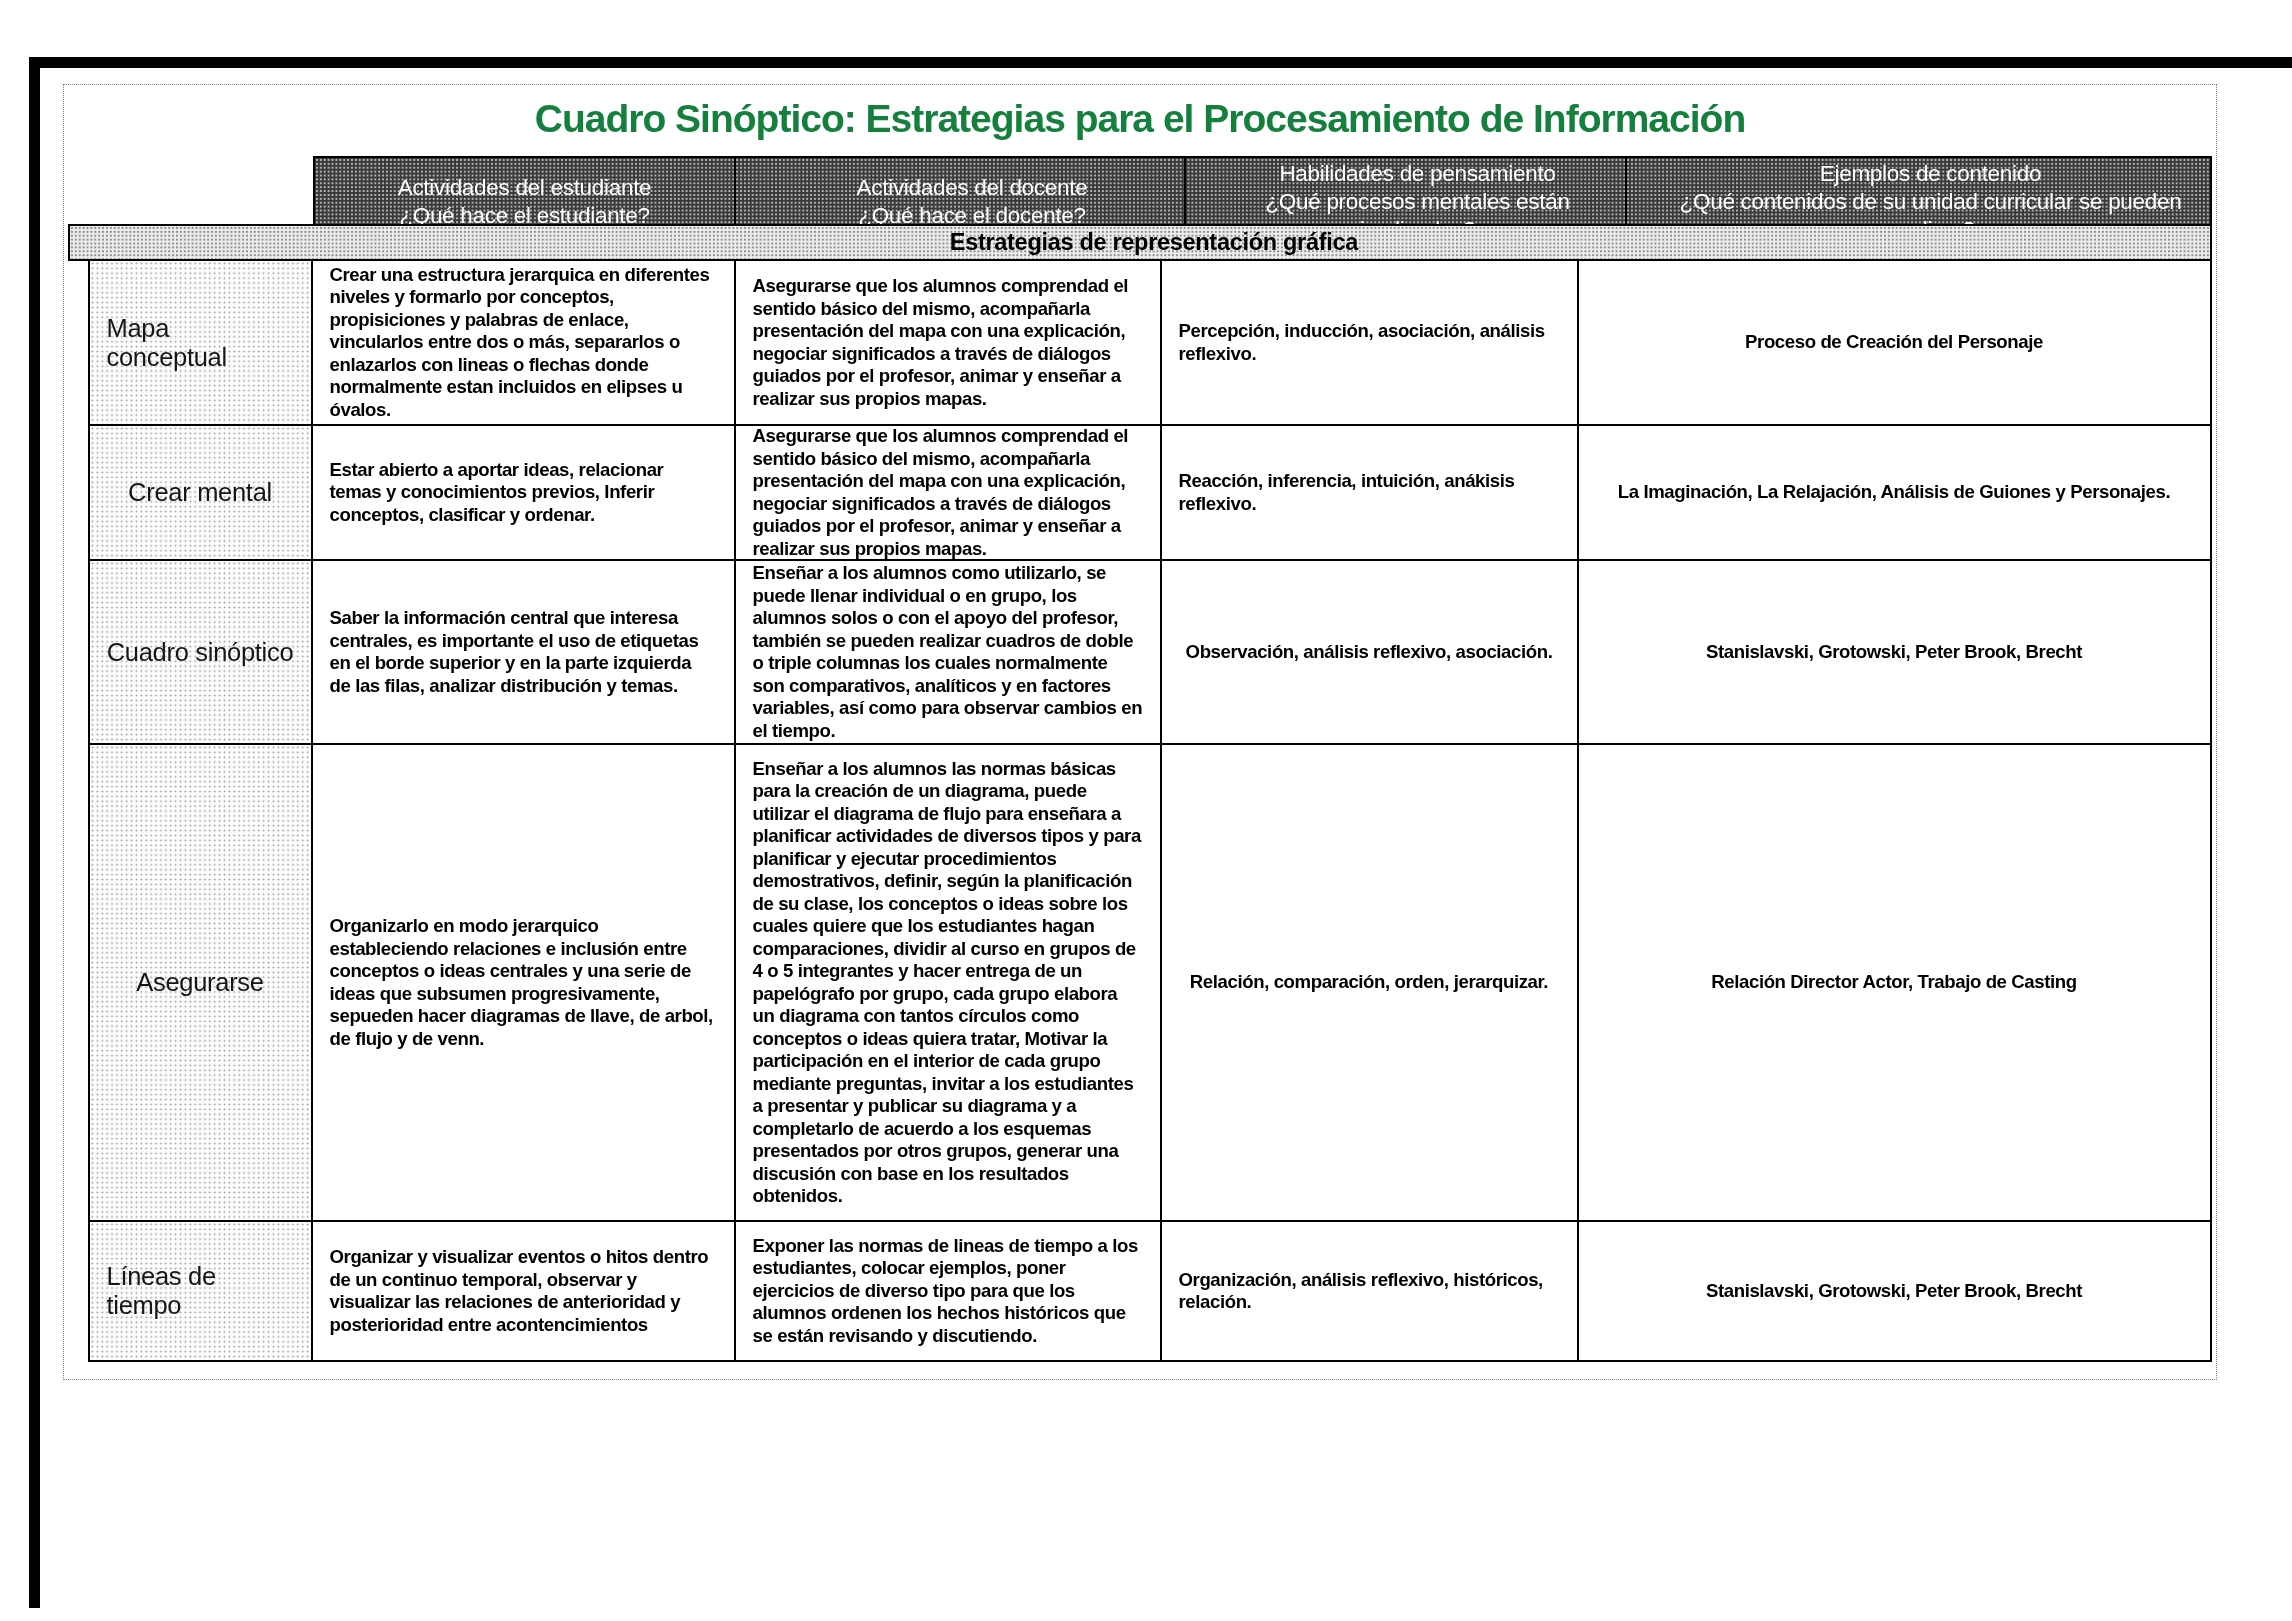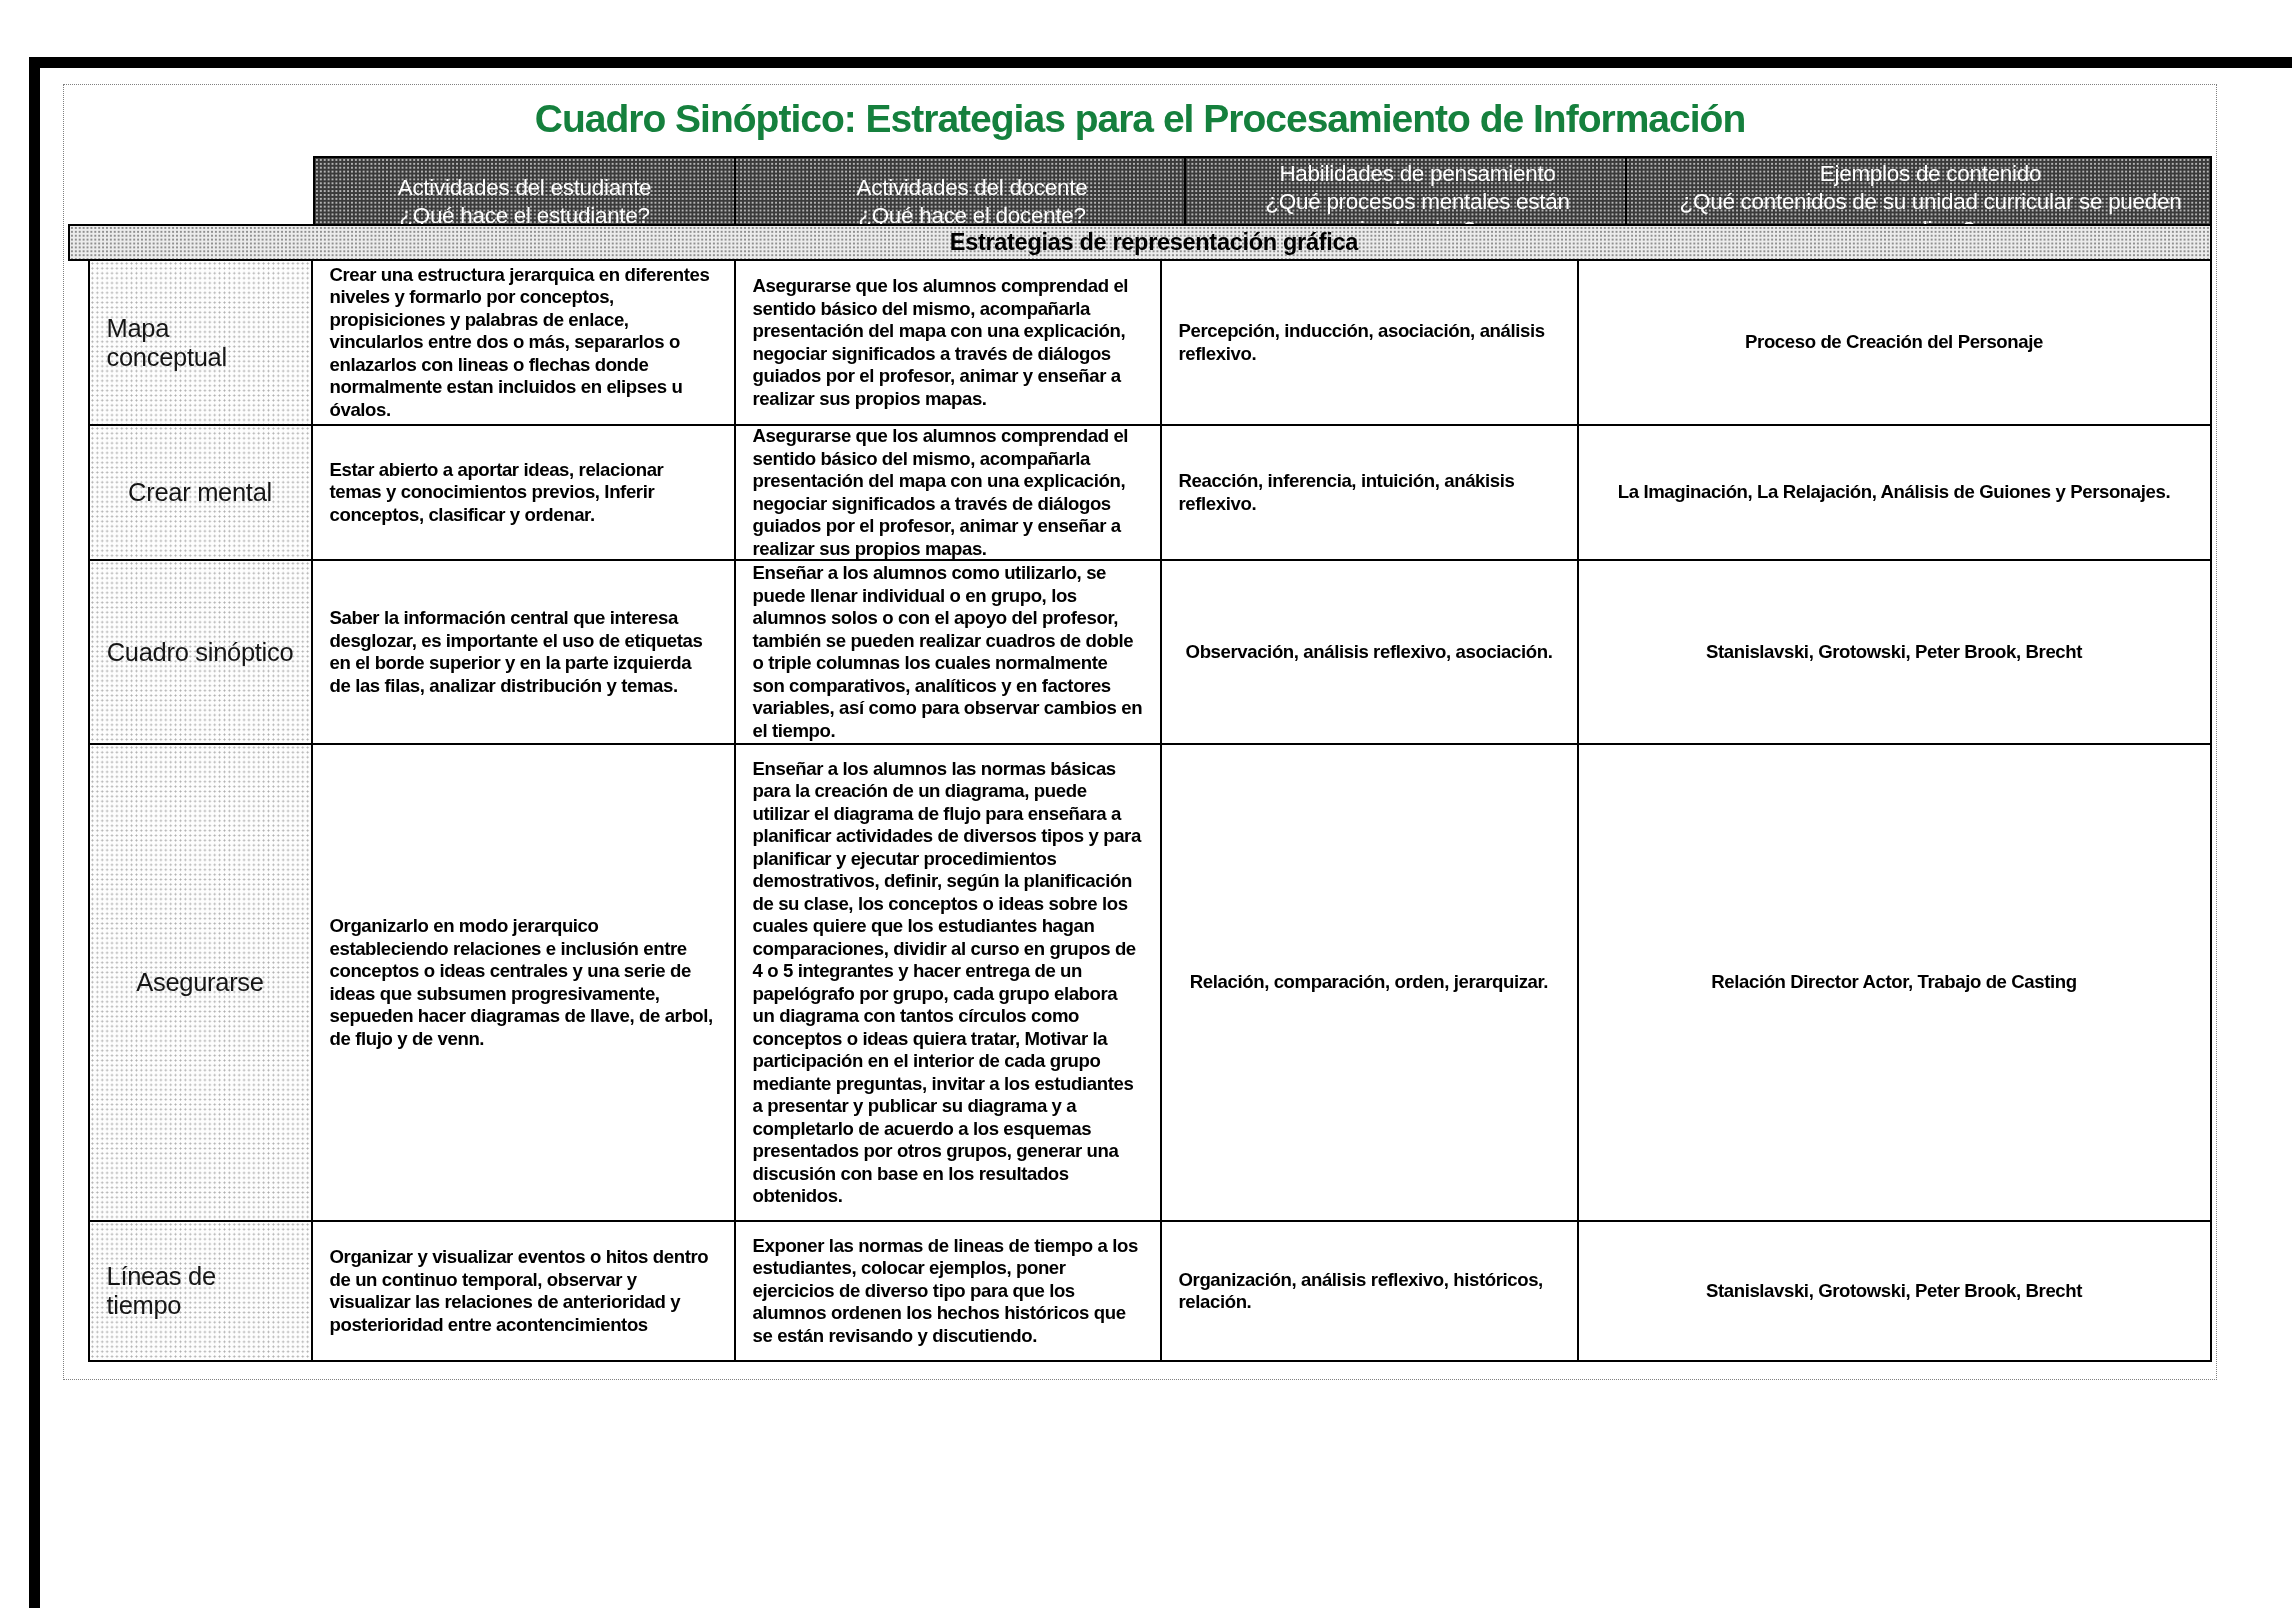--- a/index.html
+++ b/index.html
@@ -129,21 +129,21 @@
       <div class="cell txt">Percepción, inducción, asociación, análisis reflexivo.</div>
       <div class="cell txt lastcol">Proceso de Creación del Personaje</div>
 
       <div class="cell label">Crear mental</div>
       <div class="cell txt">Estar abierto a aportar ideas, relacionar temas y conocimientos previos, Inferir conceptos, clasificar y ordenar.</div>
       <div class="cell txt">Asegurarse que los alumnos comprendad el sentido básico del mismo, acompañarla presentación del mapa con una explicación, negociar significados a través de diálogos guiados por el profesor, animar y enseñar a realizar sus propios mapas.</div>
       <div class="cell txt">Reacción, inferencia, intuición, anákisis reflexivo.</div>
       <div class="cell txt lastcol">La Imaginación, La Relajación, Análisis de Guiones y Personajes.</div>
 
       <div class="cell label">Cuadro sinóptico</div>
-      <div class="cell txt">Saber la información central que interesa desglozar, es importante el uso de etiquetas en el borde superior y en la parte izquierda de las filas, analizar distribución y temas.</div>
+      <div class="cell txt">Saber la información central que interesa centrales, es importante el uso de etiquetas en el borde superior y en la parte izquierda de las filas, analizar distribución y temas.</div>
       <div class="cell txt">Enseñar a los alumnos como utilizarlo, se puede llenar individual o en grupo, los alumnos solos o con el apoyo del profesor, también se pueden realizar cuadros de doble o triple columnas los cuales normalmente son comparativos, analíticos y en factores variables, así como para observar cambios en el tiempo.</div>
       <div class="cell txt">Observación, análisis reflexivo, asociación.</div>
       <div class="cell txt lastcol">Stanislavski, Grotowski, Peter Brook, Brecht</div>
 
       <div class="cell label">Asegurarse</div>
       <div class="cell txt">Organizarlo en modo jerarquico estableciendo relaciones e inclusión entre conceptos o ideas centrales y una serie de ideas que subsumen progresivamente, sepueden hacer diagramas de llave, de arbol, de flujo y de venn.</div>
       <div class="cell txt">Enseñar a los alumnos las normas básicas para la creación de un diagrama, puede utilizar el diagrama de flujo para enseñara  a planificar actividades de diversos tipos y para planificar y ejecutar procedimientos demostrativos,      definir, según la planificación de su clase, los conceptos o ideas sobre los cuales quiere que los estudiantes hagan comparaciones, dividir al curso en grupos de 4 o 5 integrantes y hacer entrega de un papelógrafo por grupo,     cada grupo elabora un diagrama con tantos círculos como conceptos o ideas quiera tratar, Motivar la participación en el interior de cada grupo mediante preguntas, invitar a los estudiantes a presentar y publicar su diagrama y a completarlo de acuerdo a los esquemas presentados por otros grupos, generar una discusión con base en los resultados obtenidos.</div>
       <div class="cell txt">Relación, comparación, orden, jerarquizar.</div>
       <div class="cell txt lastcol">Relación Director Actor, Trabajo de Casting</div>
 

